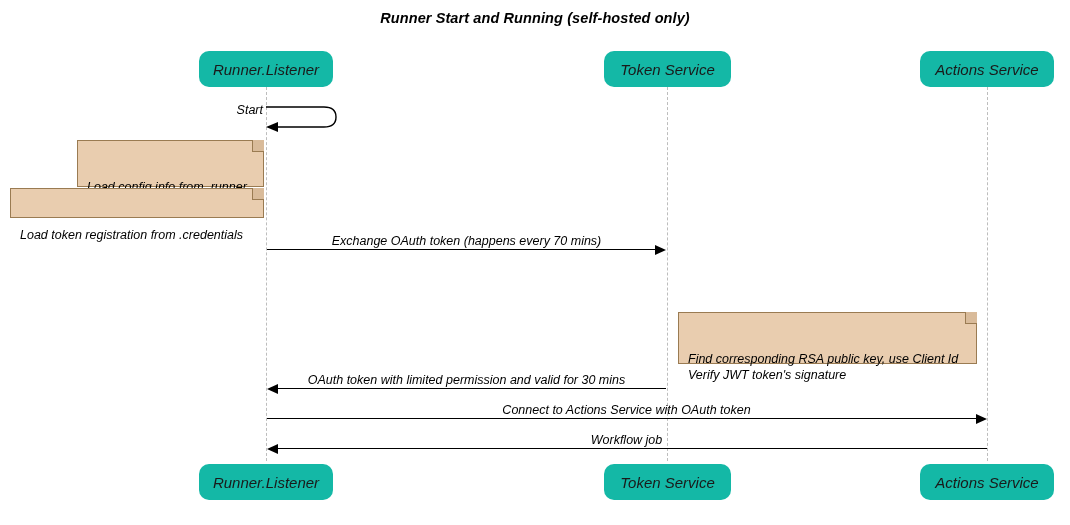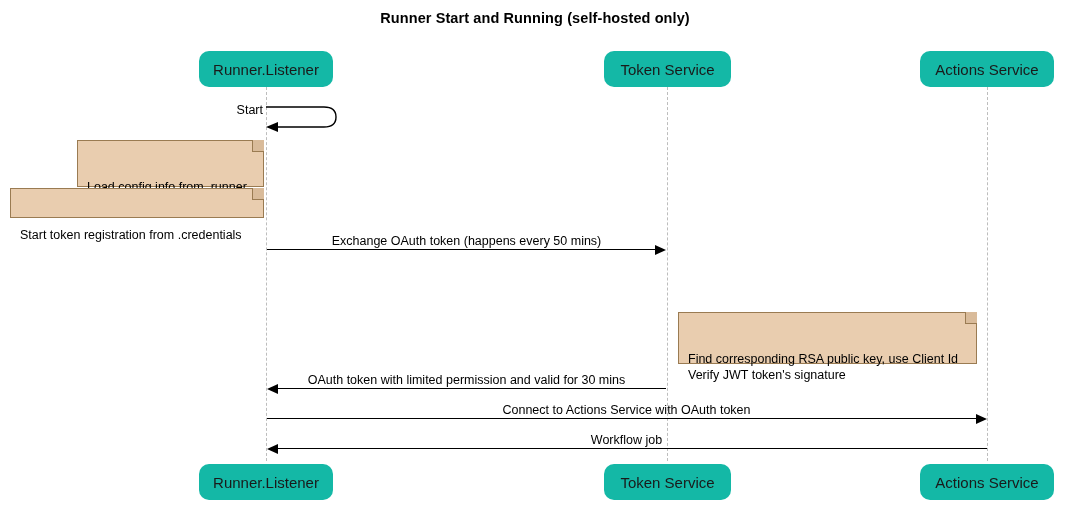--- a/index.html
+++ b/index.html
@@ -12,20 +12,21 @@
     height: 525px;
     position: relative;
     font-family: "Liberation Sans", sans-serif;
     overflow: hidden;
   }
   #diagram-root {
     position: absolute;
     left: 0; top: 0;
     width: 1070px;
     height: 525px;
+    font-style: italic;
   }
   .title {
     position: absolute;
     left: 0;
     top: 10px;
     width: 1070px;
     text-align: center;
     font-size: 14.5px;
     font-weight: bold;
     color: #000000;
@@ -125,24 +126,24 @@
     <polygon points="14,19 2,24 14,29" fill="#000000"></polygon>
   </svg>
 
   <div class="note" style="left:77px; top:140px; width:187px; height:47px;">
     <span class="dogear"></span>
     <span>Load config info from .runner</span>
   </div>
 
   <div class="note" style="left:10px; top:188px; width:254px; height:30px;">
     <span class="dogear"></span>
-    <span>Start token registration from .credentials</span>
+    <span>Load token registration from .credentials</span>
   </div>
 
-  <div class="msg-label" style="left:266px; top:234px; width:401px;">Exchange OAuth token (happens every 50 mins)</div>
+  <div class="msg-label" style="left:266px; top:234px; width:401px;">Exchange OAuth token (happens every 70 mins)</div>
   <div class="msg-line" style="left:267px; top:249px; width:388px;"></div>
   <div class="arrow-head right" style="left:655px; top:245px;"></div>
 
 
   <div class="note" style="left:678px; top:312px; width:299px; height:52px;">
     <span class="dogear"></span>
     <span>Find corresponding RSA public key, use Client Id
 Verify JWT token's signature</span>
   </div>
 

